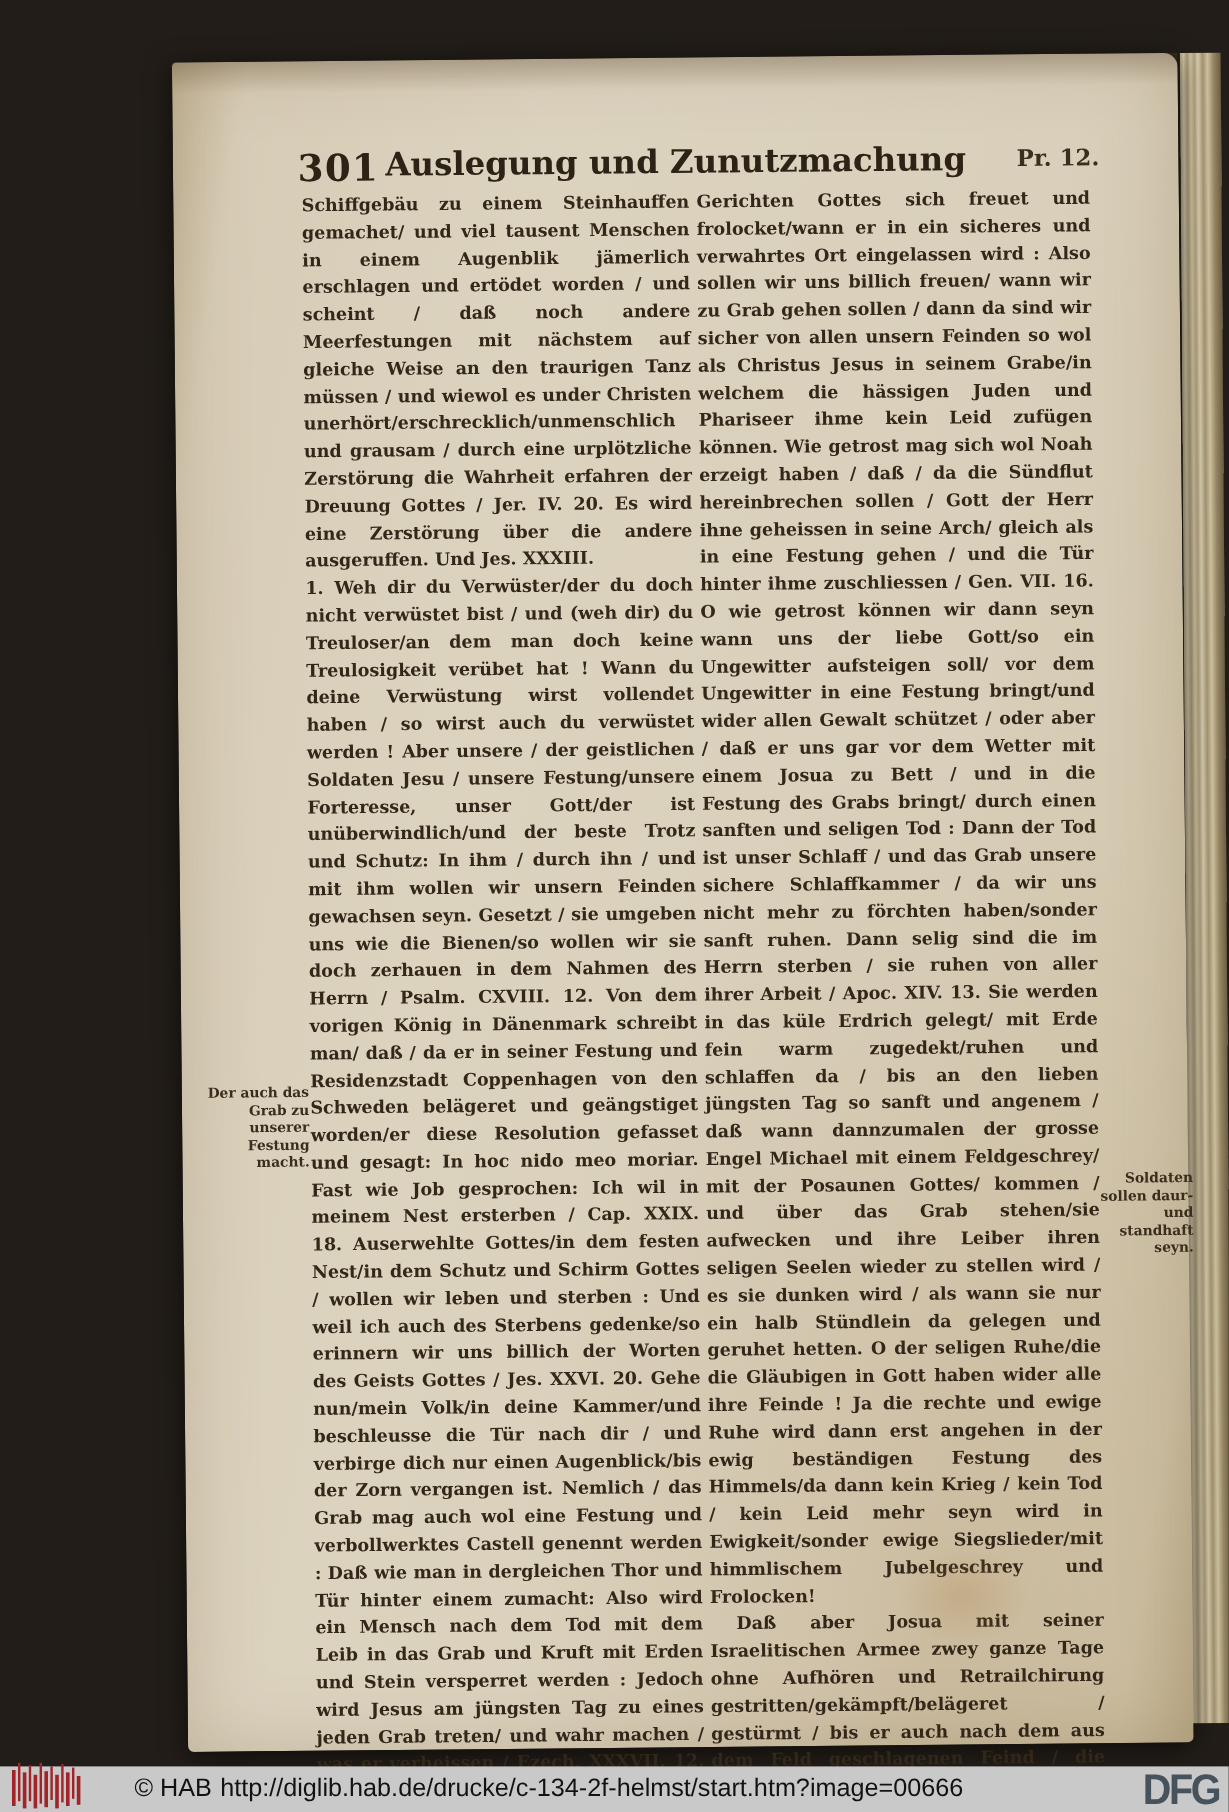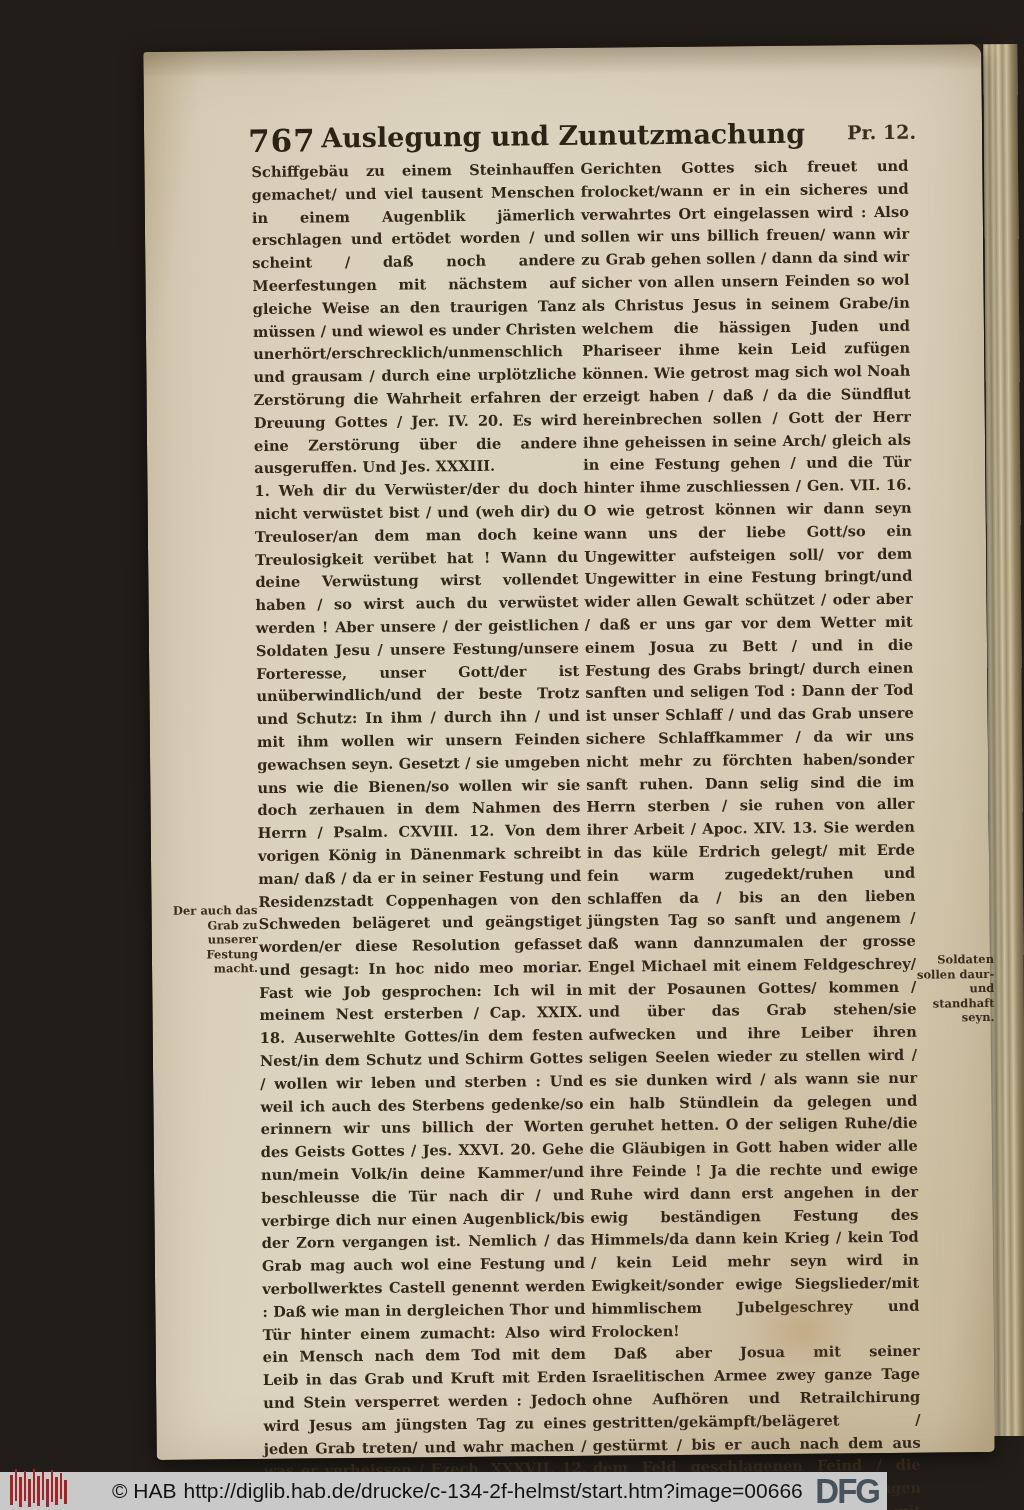--- a/index.html
+++ b/index.html
@@ -57,24 +57,24 @@
   .col-left  { left:107px; }
   .col-right { left:436px; width:328px; }
   .col p { margin:0; }
   .col p.indent { text-indent:22px; }
   
   .marginal {
     position:absolute; width:86px;
     font-size:11.5px; line-height:14.5px; font-weight:bold; color:#3a2d1d;text-align:right;
   }
   .marginal-left  { left:20px;  top:852px; }
-  .marginal-right { left:764px; top:908px; width:78px; }
+  .marginal-right { left:764px; top:930px; width:78px; }
   
   .footer-bar {
-    position:absolute; left:0; bottom:0; width:887px; height:38px;
+    position:absolute; left:0; bottom:0; width:1024px; height:38px;
     display:flex; align-items:center;
     font-family:"Liberation Sans", sans-serif;
   }
   .footer-text {
     margin-left:112px; font-size:21px; color:#121212; white-space:nowrap;
   }
   .footer-text .url { margin-left:7px; }
   .hab-barcode { position:absolute; left:8px; top:-5px; }
   .dfg-logo {
     position:absolute; right:8px; top:-1px;
@@ -84,21 +84,21 @@
 </style>
 </head>
 <body>
 
 <div>
 
   <div class="page-edges"></div>
 
   <div class="page">
 
-    <div class="folio">767</div>
+    <div class="folio">301</div>
     <div class="running-title">Auslegung und Zunutzmachung</div>
     <div class="signature">Pr. 12.</div>
 
     <div class="col col-left">
       <p>Schiffgebäu zu einem Steinhauffen gemachet/ und viel tausent Menschen in einem Augenblik jämerlich erschlagen und ertödet worden / und scheint / daß noch andere Meerfestungen mit nächstem auf gleiche Weise an den traurigen Tanz müssen / und wiewol es under Christen unerhört/erschrecklich/unmenschlich und grausam / durch eine urplötzliche Zerstörung die Wahrheit erfahren der Dreuung Gottes / Jer. IV. 20. Es wird eine Zerstörung über die andere ausgeruffen. Und Jes. XXXIII.</p>
       <p>1. Weh dir du Verwüster/der du doch nicht verwüstet bist / und (weh dir) du Treuloser/an dem man doch keine Treulosigkeit verübet hat ! Wann du deine Verwüstung wirst vollendet haben / so wirst auch du verwüstet werden ! Aber unsere / der geistlichen Soldaten Jesu / unsere Festung/unsere Forteresse, unser Gott/der ist unüberwindlich/und der beste Trotz und Schutz: In ihm / durch ihn / und mit ihm wollen wir unsern Feinden gewachsen seyn. Gesetzt / sie umgeben uns wie die Bienen/so wollen wir sie doch zerhauen in dem Nahmen des Herrn / Psalm. CXVIII. 12. Von dem vorigen König in Dänenmark schreibt man/ daß / da er in seiner Festung und Residenzstadt Coppenhagen von den Schweden belägeret und geängstiget worden/er diese Resolution gefasset und gesagt: In hoc nido meo moriar. Fast wie Job gesprochen: Ich wil in meinem Nest ersterben / Cap. XXIX. 18. Auserwehlte Gottes/in dem festen Nest/in dem Schutz und Schirm Gottes / wollen wir leben und sterben : Und weil ich auch des Sterbens gedenke/so erinnern wir uns billich der Worten des Geists Gottes / Jes. XXVI. 20. Gehe nun/mein Volk/in deine Kammer/und beschleusse die Tür nach dir / und verbirge dich nur einen Augenblick/bis der Zorn vergangen ist. Nemlich / das Grab mag auch wol eine Festung und verbollwerktes Castell genennt werden : Daß wie man in dergleichen Thor und Tür hinter einem zumacht: Also wird ein Mensch nach dem Tod mit dem Leib in das Grab und Kruft mit Erden und Stein versperret werden : Jedoch wird Jesus am jüngsten Tag zu eines jeden Grab treten/ und wahr machen / was er verheissen / Ezech. XXXVII. 12. 13. Nemet wahr / ich wil euere Gräber auftuhn / und euch O mein Volk/aus euern Gräbern führen/ und euch wieder in das Land Israels bringen : Alsdann werdet ihr erkennen daß ich der Herr seye / wann ich euere Gräber auftuhn / und euch / O mein Volk/daraus führen wird. Wie nun ein verfolgter Mensch zu Kriegszeiten oder andern</p>
     </div>
 
     <div class="col col-right">
       <p>Gerichten Gottes sich freuet und frolocket/wann er in ein sicheres und verwahrtes Ort eingelassen wird : Also sollen wir uns billich freuen/ wann wir zu Grab gehen sollen / dann da sind wir sicher von allen unsern Feinden so wol als Christus Jesus in seinem Grabe/in welchem die hässigen Juden und Phariseer ihme kein Leid zufügen können. Wie getrost mag sich wol Noah erzeigt haben / daß / da die Sündflut hereinbrechen sollen / Gott der Herr ihne geheissen in seine Arch/ gleich als in eine Festung gehen / und die Tür hinter ihme zuschliessen / Gen. VII. 16. O wie getrost können wir dann seyn wann uns der liebe Gott/so ein Ungewitter aufsteigen soll/ vor dem Ungewitter in eine Festung bringt/und wider allen Gewalt schützet / oder aber / daß er uns gar vor dem Wetter mit einem Josua zu Bett / und in die Festung des Grabs bringt/ durch einen sanften und seligen Tod : Dann der Tod ist unser Schlaff / und das Grab unsere sichere Schlaffkammer / da wir uns nicht mehr zu förchten haben/sonder sanft ruhen. Dann selig sind die im Herrn sterben / sie ruhen von aller ihrer Arbeit / Apoc. XIV. 13. Sie werden in das küle Erdrich gelegt/ mit Erde fein warm zugedekt/ruhen und schlaffen da / bis an den lieben jüngsten Tag so sanft und angenem / daß wann dannzumalen der grosse Engel Michael mit einem Feldgeschrey/ mit der Posaunen Gottes/ kommen / und über das Grab stehen/sie aufwecken und ihre Leiber ihren seligen Seelen wieder zu stellen wird / es sie dunken wird / als wann sie nur ein halb Stündlein da gelegen und geruhet hetten. O der seligen Ruhe/die die Gläubigen in Gott haben wider alle ihre Feinde ! Ja die rechte und ewige Ruhe wird dann erst angehen in der ewig beständigen Festung des Himmels/da dann kein Krieg / kein Tod / kein Leid mehr seyn wird in Ewigkeit/sonder ewige Siegslieder/mit himmlischem Jubelgeschrey und Frolocken!</p>

